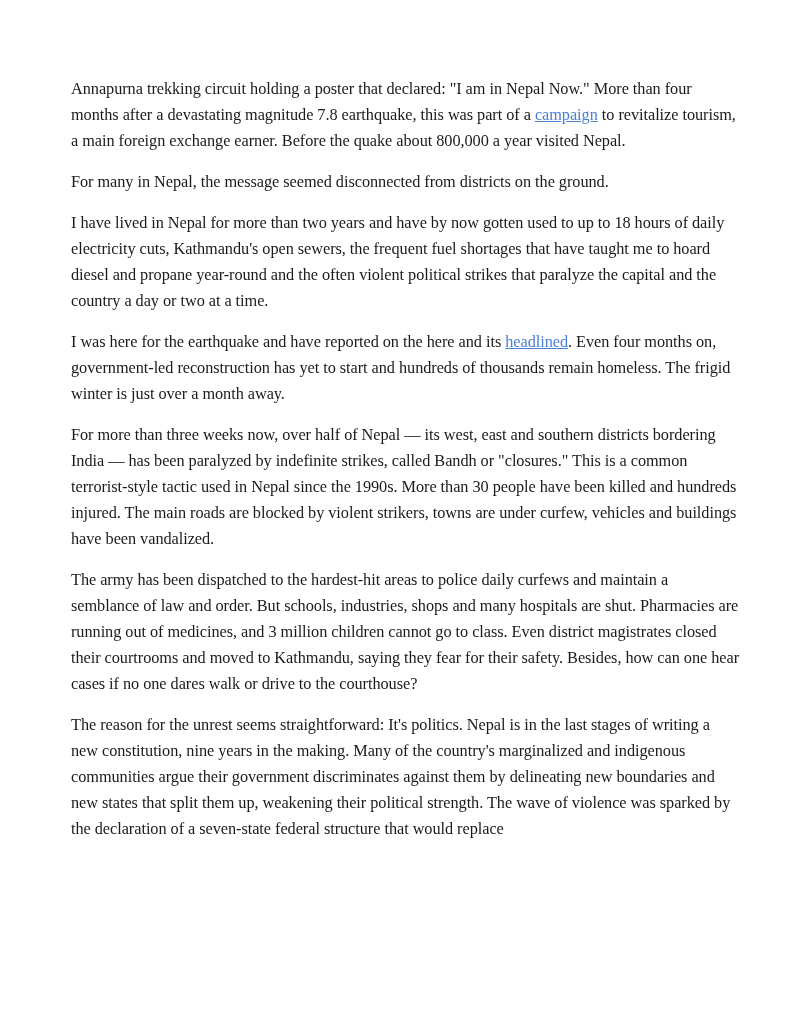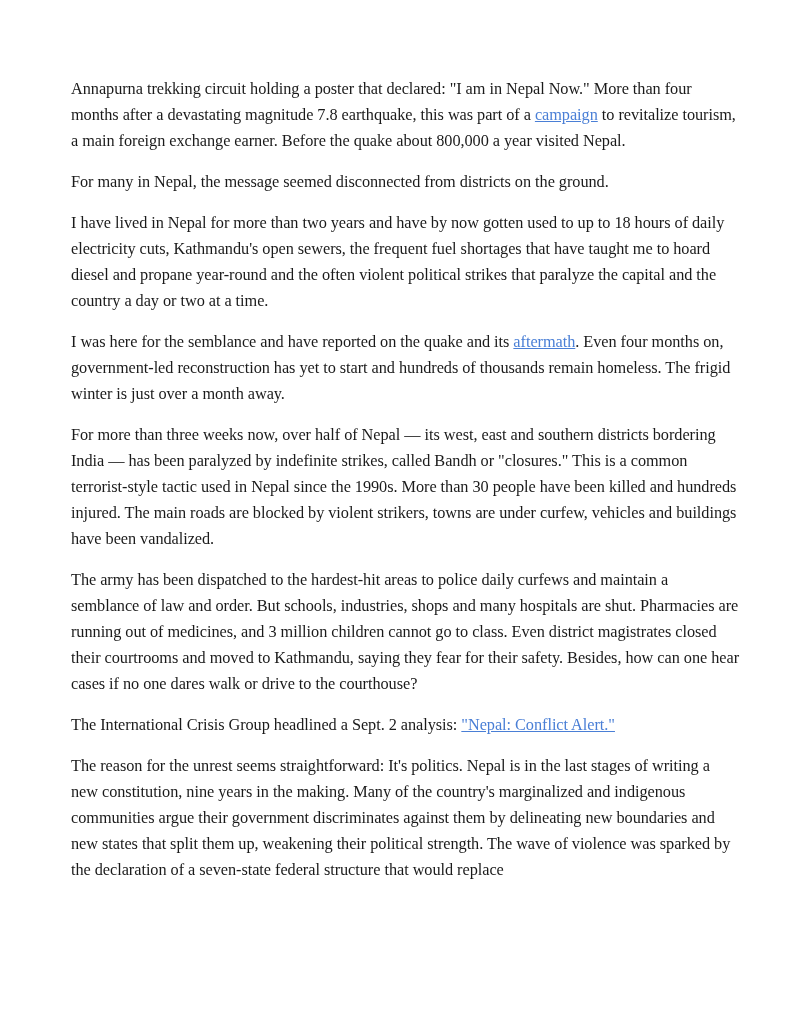--- a/index.html
+++ b/index.html
@@ -39,27 +39,24 @@
   <p>
     <span>Annapurna trekking circuit holding a poster that declared: "I am in Nepal Now." More than four months after a devastating magnitude 7.8 earthquake, this was part of a </span><a href="#">campaign</a><span> to revitalize tourism, a main foreign exchange earner. Before the quake about 800,000 a year visited Nepal.</span>
   </p>
   <p>
     <span>For many in Nepal, the message seemed disconnected from districts on the ground.</span>
   </p>
   <p>
     <span>I have lived in Nepal for more than two years and have by now gotten used to up to 18 hours of daily electricity cuts, Kathmandu's open sewers, the frequent fuel shortages that have taught me to hoard diesel and propane year-round and the often violent political strikes that paralyze the capital and the country a day or two at a time.</span>
   </p>
   <p>
-    <span>I was here for the semblance and have reported on the quake and its </span><a href="#">aftermath</a><span>. Even four months on, government-led reconstruction has yet to start and hundreds of thousands remain homeless. The frigid winter is just over a month away.</span>
+    <span>I was here for the earthquake and have reported on the here and its </span><a href="#">headlined</a><span>. Even four months on, government-led reconstruction has yet to start and hundreds of thousands remain homeless. The frigid winter is just over a month away.</span>
   </p>
   <p>
     <span>For more than three weeks now, over half of Nepal — its west, east and southern districts bordering India — has been paralyzed by indefinite strikes, called Bandh or "closures." This is a common terrorist-style tactic used in Nepal since the 1990s. More than 30 people have been killed and hundreds injured. The main roads are blocked by violent strikers, towns are under curfew, vehicles and buildings have been vandalized.</span>
   </p>
   <p>
     <span>The army has been dispatched to the hardest-hit areas to police daily curfews and maintain a semblance of law and order. But schools, industries, shops and many hospitals are shut. Pharmacies are running out of medicines, and 3 million children cannot go to class. Even district magistrates closed their courtrooms and moved to Kathmandu, saying they fear for their safety. Besides, how can one hear cases if no one dares walk or drive to the courthouse?</span>
   </p>
   <p>
-    <span>The International Crisis Group headlined a Sept. 2 analysis: </span><a href="#">"Nepal: Conflict Alert."</a>
-  </p>
-  <p>
     <span>The reason for the unrest seems straightforward: It's politics. Nepal is in the last stages of writing a new constitution, nine years in the making. Many of the country's marginalized and indigenous communities argue their government discriminates against them by delineating new boundaries and new states that split them up, weakening their political strength. The wave of violence was sparked by the declaration of a seven-state federal structure that would replace</span>
   </p>
 </div>
 
 </body></html>

